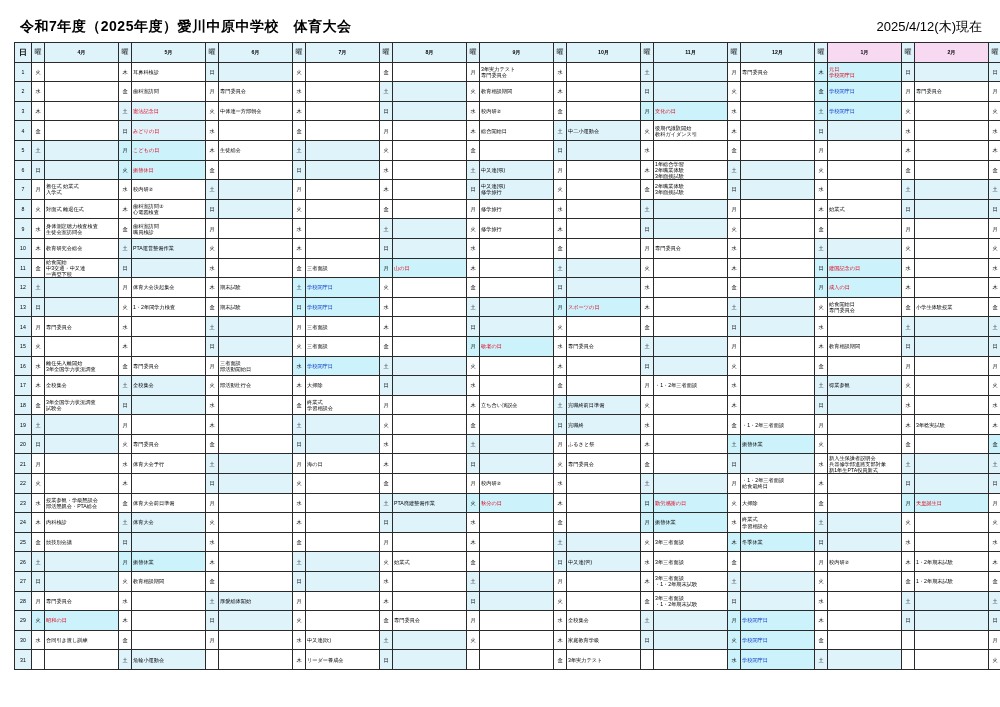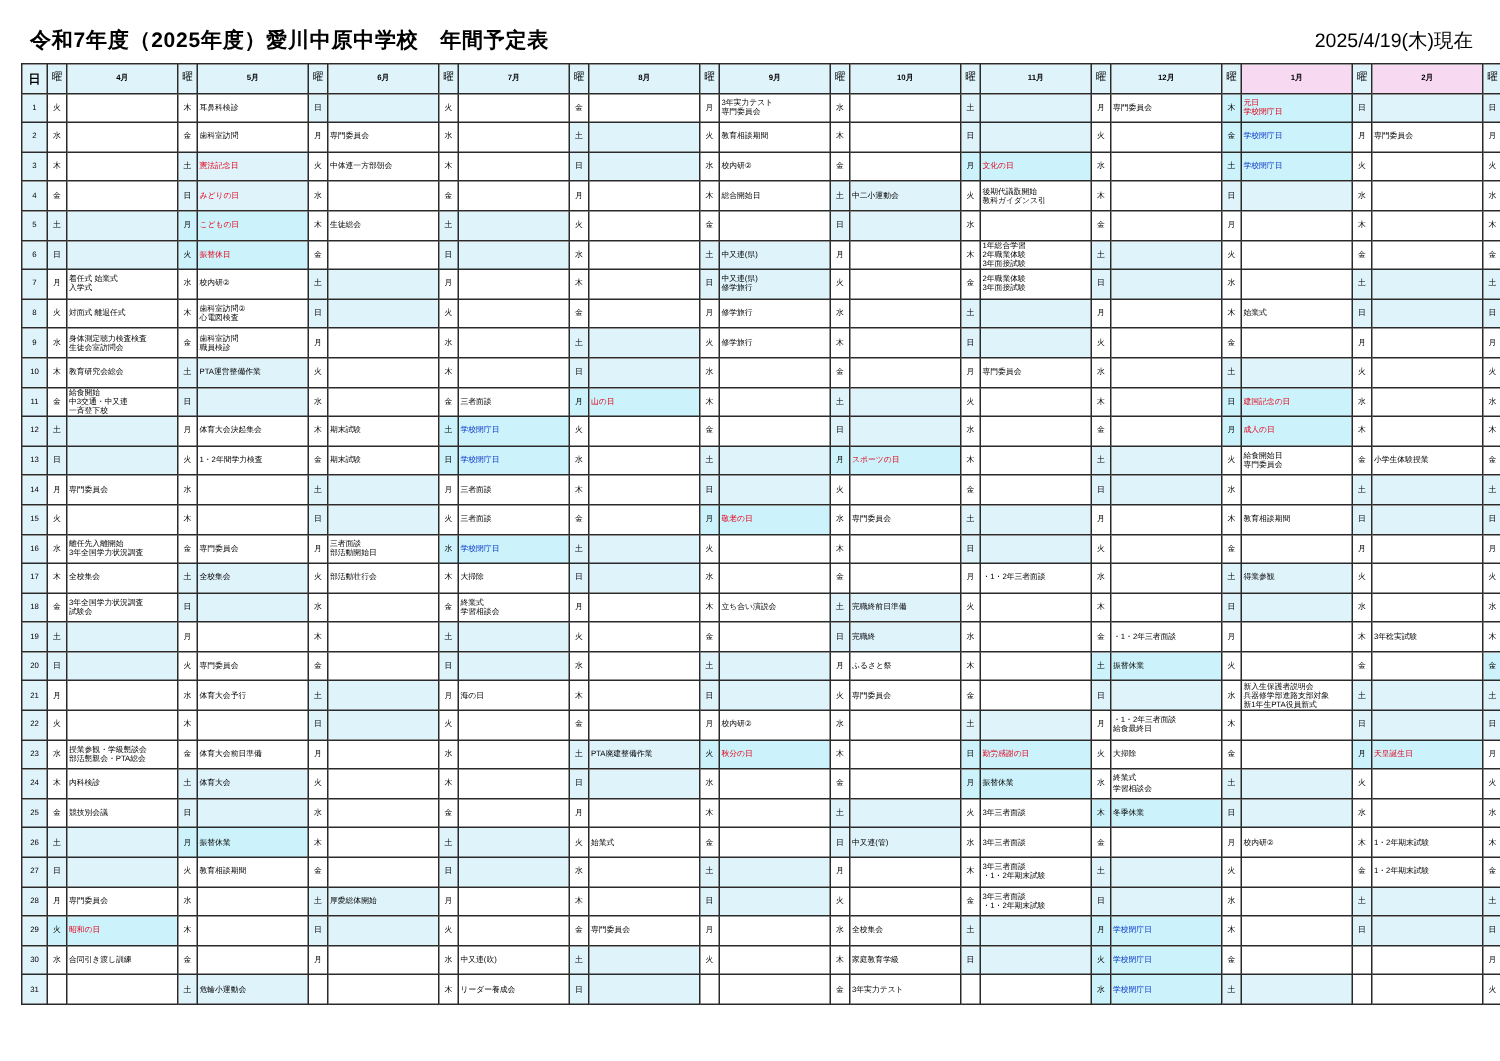--- a/index.html
+++ b/index.html
@@ -44,22 +44,22 @@
   .blue{color:#0d39c8;}
   col.c-idx{width:17px;}
   col.c-dw{width:13px;}
   col.c-ev{width:74px;}
 </style>
 </head>
 <body>
 
 <div class="page">
   <div class="titlebar">
-    <div class="title">令和7年度（2025年度）愛川中原中学校　年間予定表</div>
-    <div class="asof">2025/4/19(木)現在</div>
+    <div class="title">令和7年度（2025年度）愛川中原中学校　体育大会</div>
+    <div class="asof">2025/4/12(木)現在</div>
   </div>
 
   <table class="cal">
     <colgroup>
       <col class="c-idx">
         <col class="c-dw">
         <col class="c-ev">
       <col class="c-dw">
         <col class="c-ev">
       <col class="c-dw">

